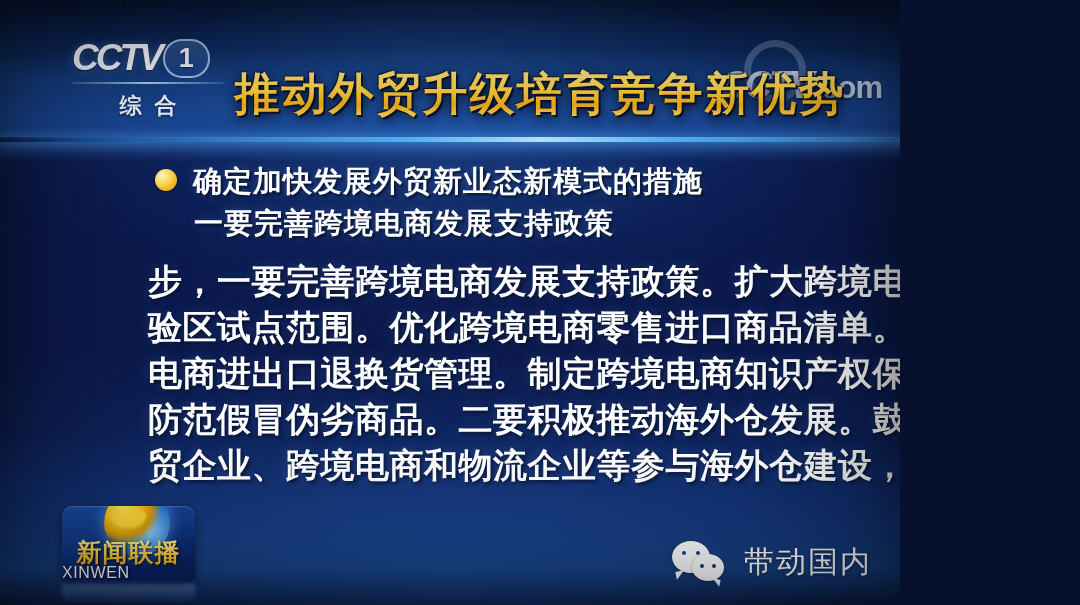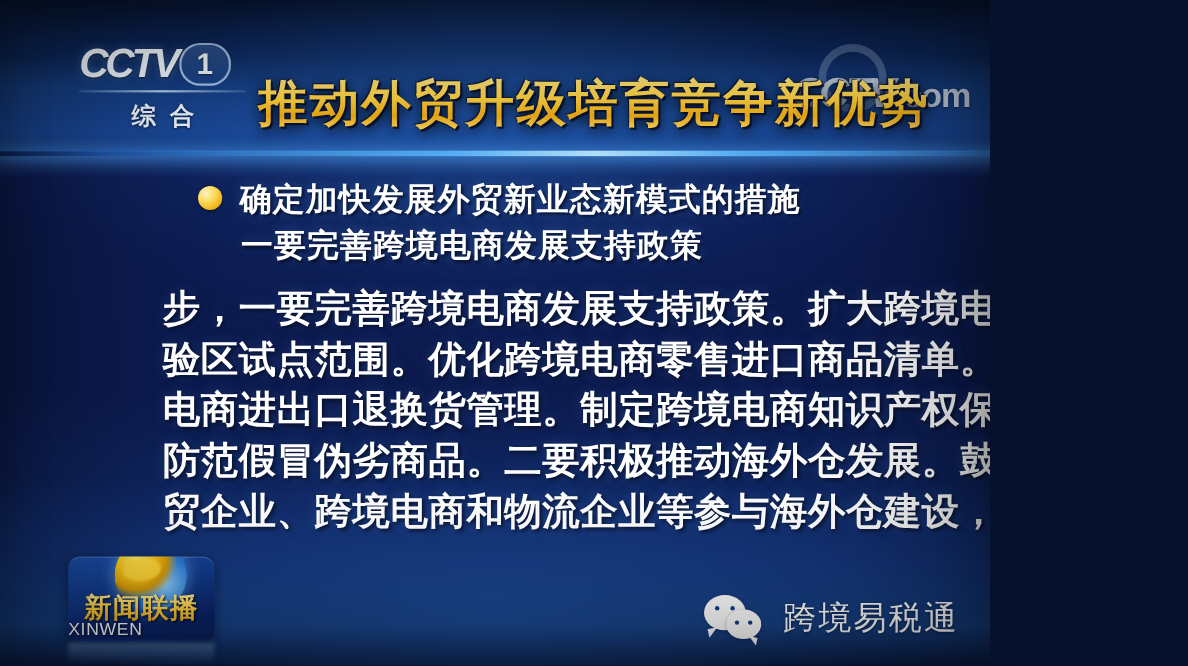--- a/index.html
+++ b/index.html
@@ -118,21 +118,21 @@
     position:absolute; left:0; top:66px; width:1080px; text-align:center;
     font-family:"DejaVu Sans","Liberation Sans",sans-serif; font-weight:700;
     font-size:45px; line-height:56px; letter-spacing:2px;
     color:#ffd23c;
     background:linear-gradient(180deg,#ffe98a 0%,#ffd241 42%,#f0ad14 70%,#ffe27a 100%);
     -webkit-background-clip:text; background-clip:text; -webkit-text-fill-color:transparent;
     filter:drop-shadow(2px 2px 0 rgba(10,18,45,.95)) drop-shadow(-1px -1px 0 rgba(10,18,45,.8)) drop-shadow(0 3px 6px rgba(0,0,0,.6));
   }
 
   
-  .subhead{ position:absolute; left:180px; top:160px; width:800px; }
+  .subhead{ position:absolute; left:155px; top:160px; width:800px; }
   .subhead .row{ display:flex; align-items:flex-start; }
   .bullet{
     flex:0 0 auto; width:22px; height:22px; border-radius:50%; margin:9px 16px 0 0;
     background:radial-gradient(circle at 34% 30%, #fff6c9 0%, #ffdf63 35%, #f2b61c 70%, #c98a06 100%);
     box-shadow:0 1px 3px rgba(0,0,0,.5);
   }
   .subhead .lines{ flex:1 1 auto; }
   .subhead .l{
     font-family:"DejaVu Sans","Liberation Sans",sans-serif; font-weight:700;
     font-size:29px; line-height:42px; letter-spacing:1px; color:#ffffff;
@@ -271,17 +271,17 @@
 
   <div class="wechat">
     <span class="wx-icon">
       <span class="b1"></span>
       <span class="b2"></span>
       <span class="d d1"></span>
       <span class="d d2"></span>
       <span class="d d3"></span>
       <span class="d d4"></span>
     </span>
-    <span class="name">跨境易税通</span>
+    <span class="name">带动国内</span>
   </div>
 
   <div class="vignette"></div>
 </div>
 
 </body></html>

